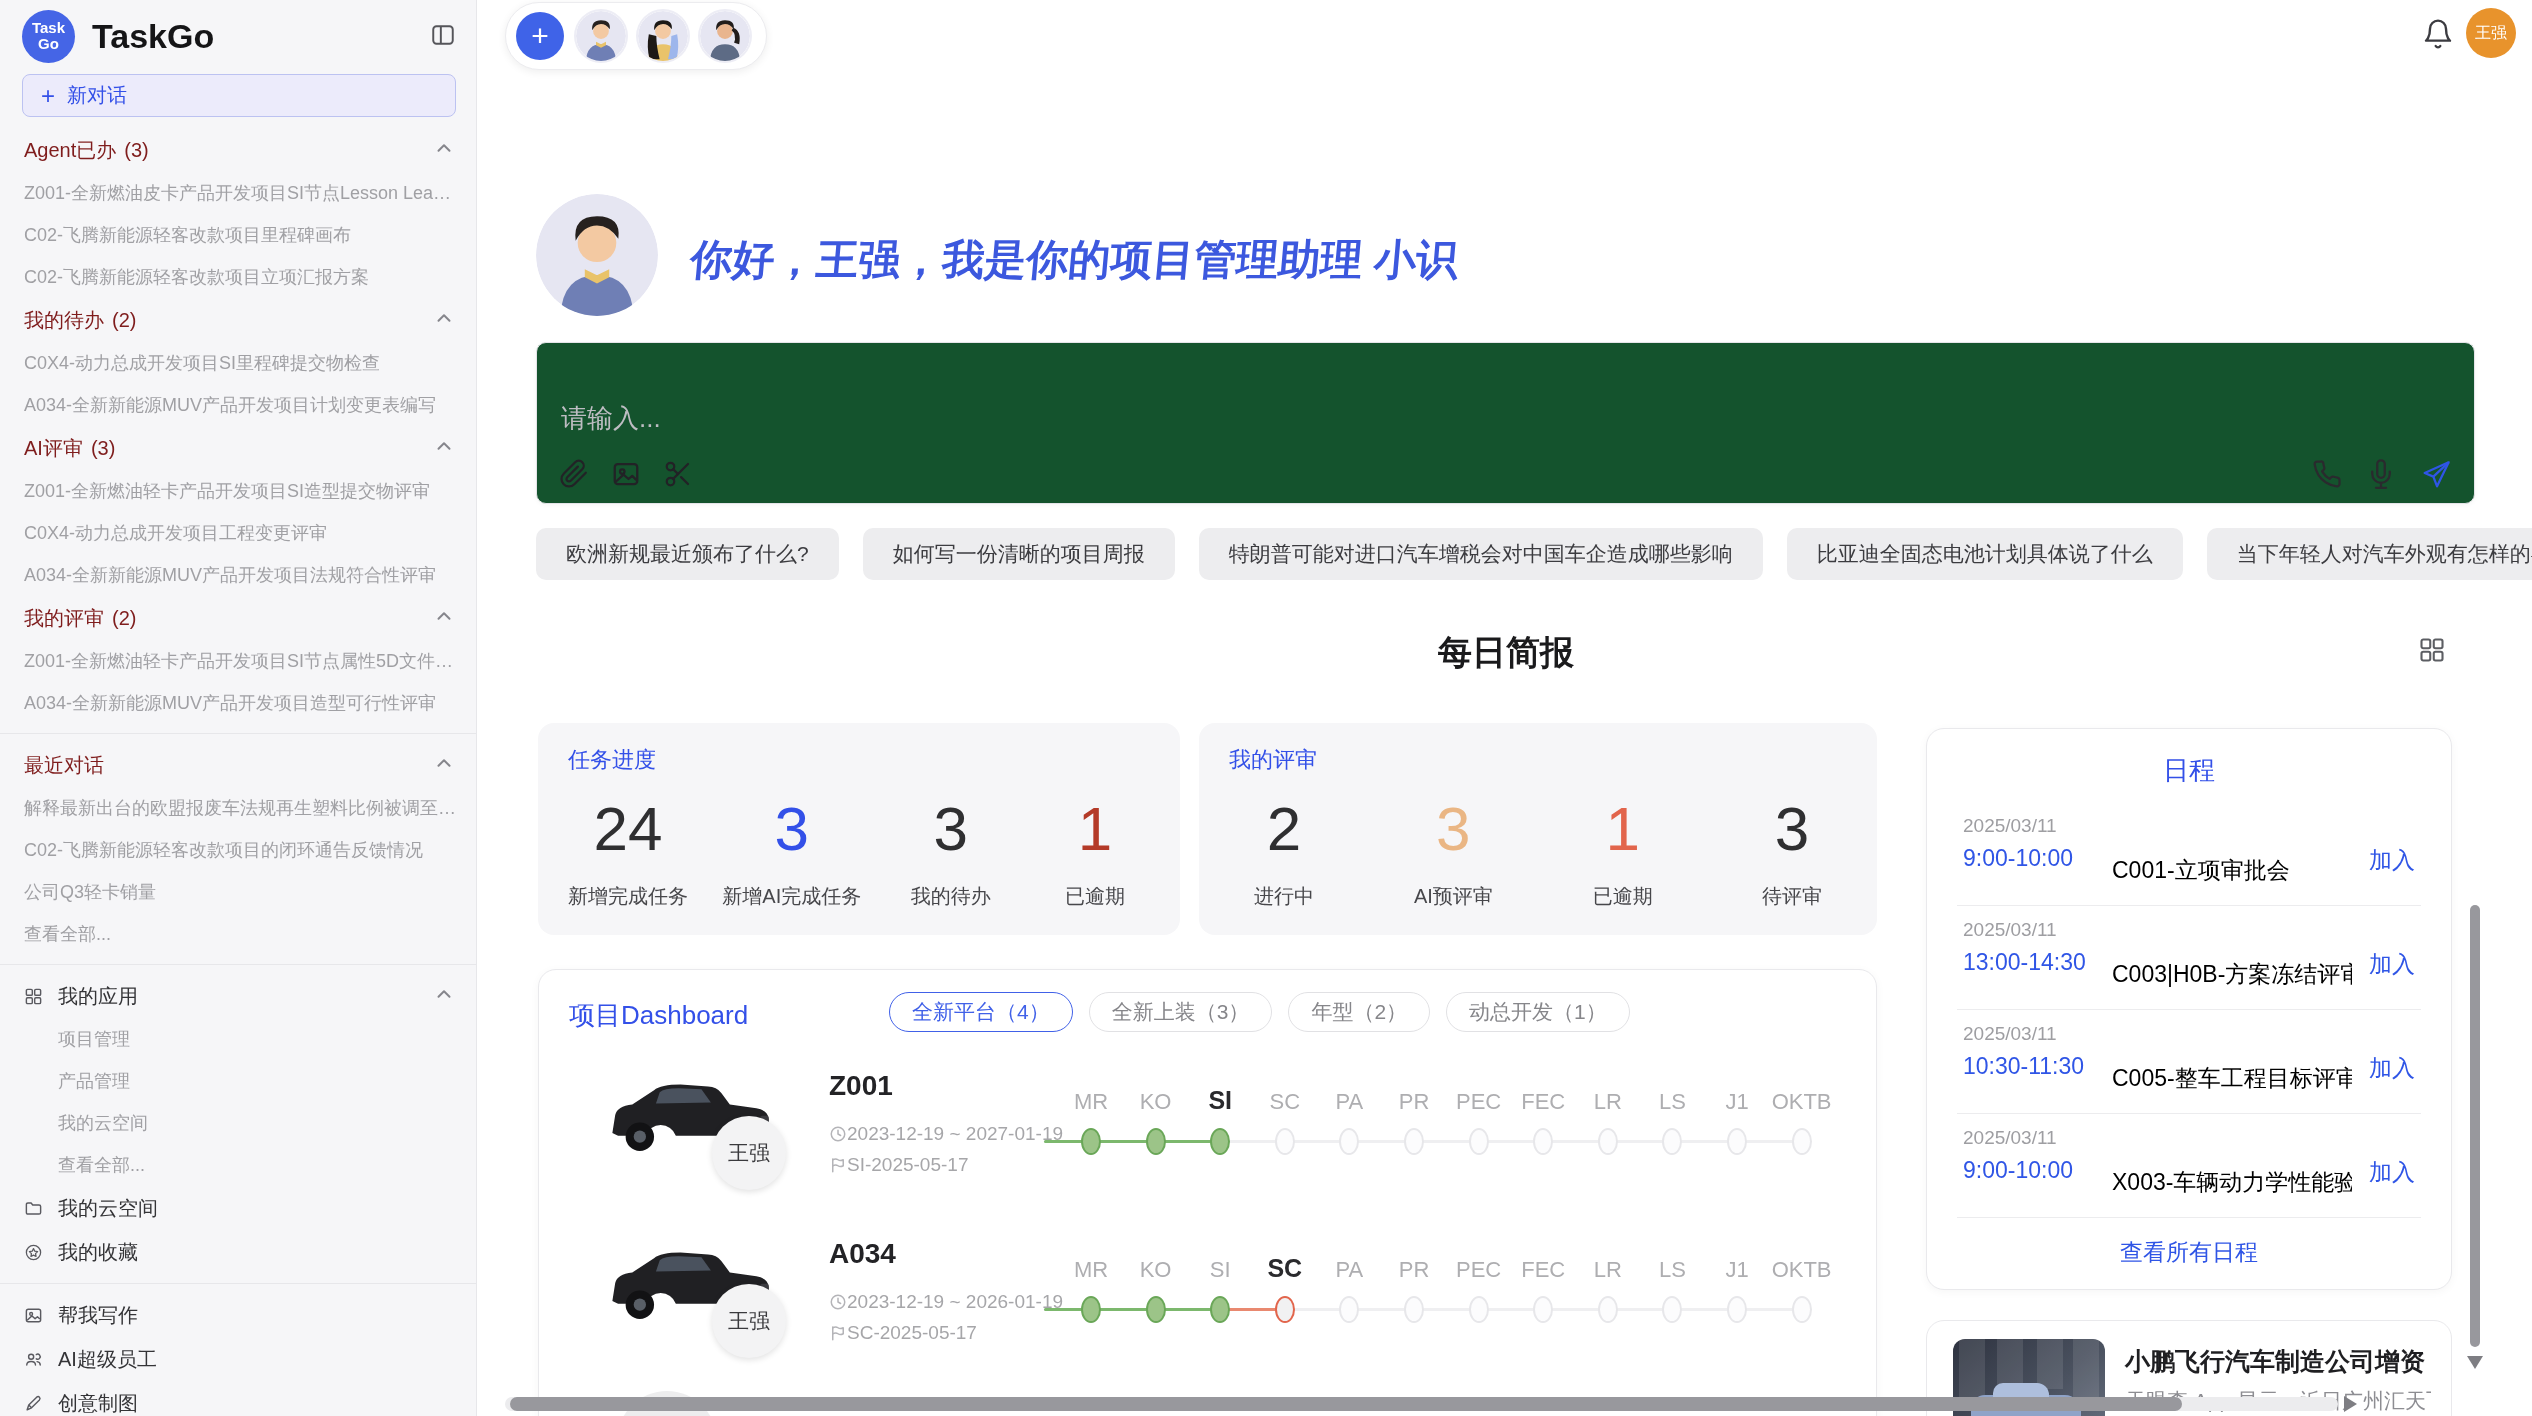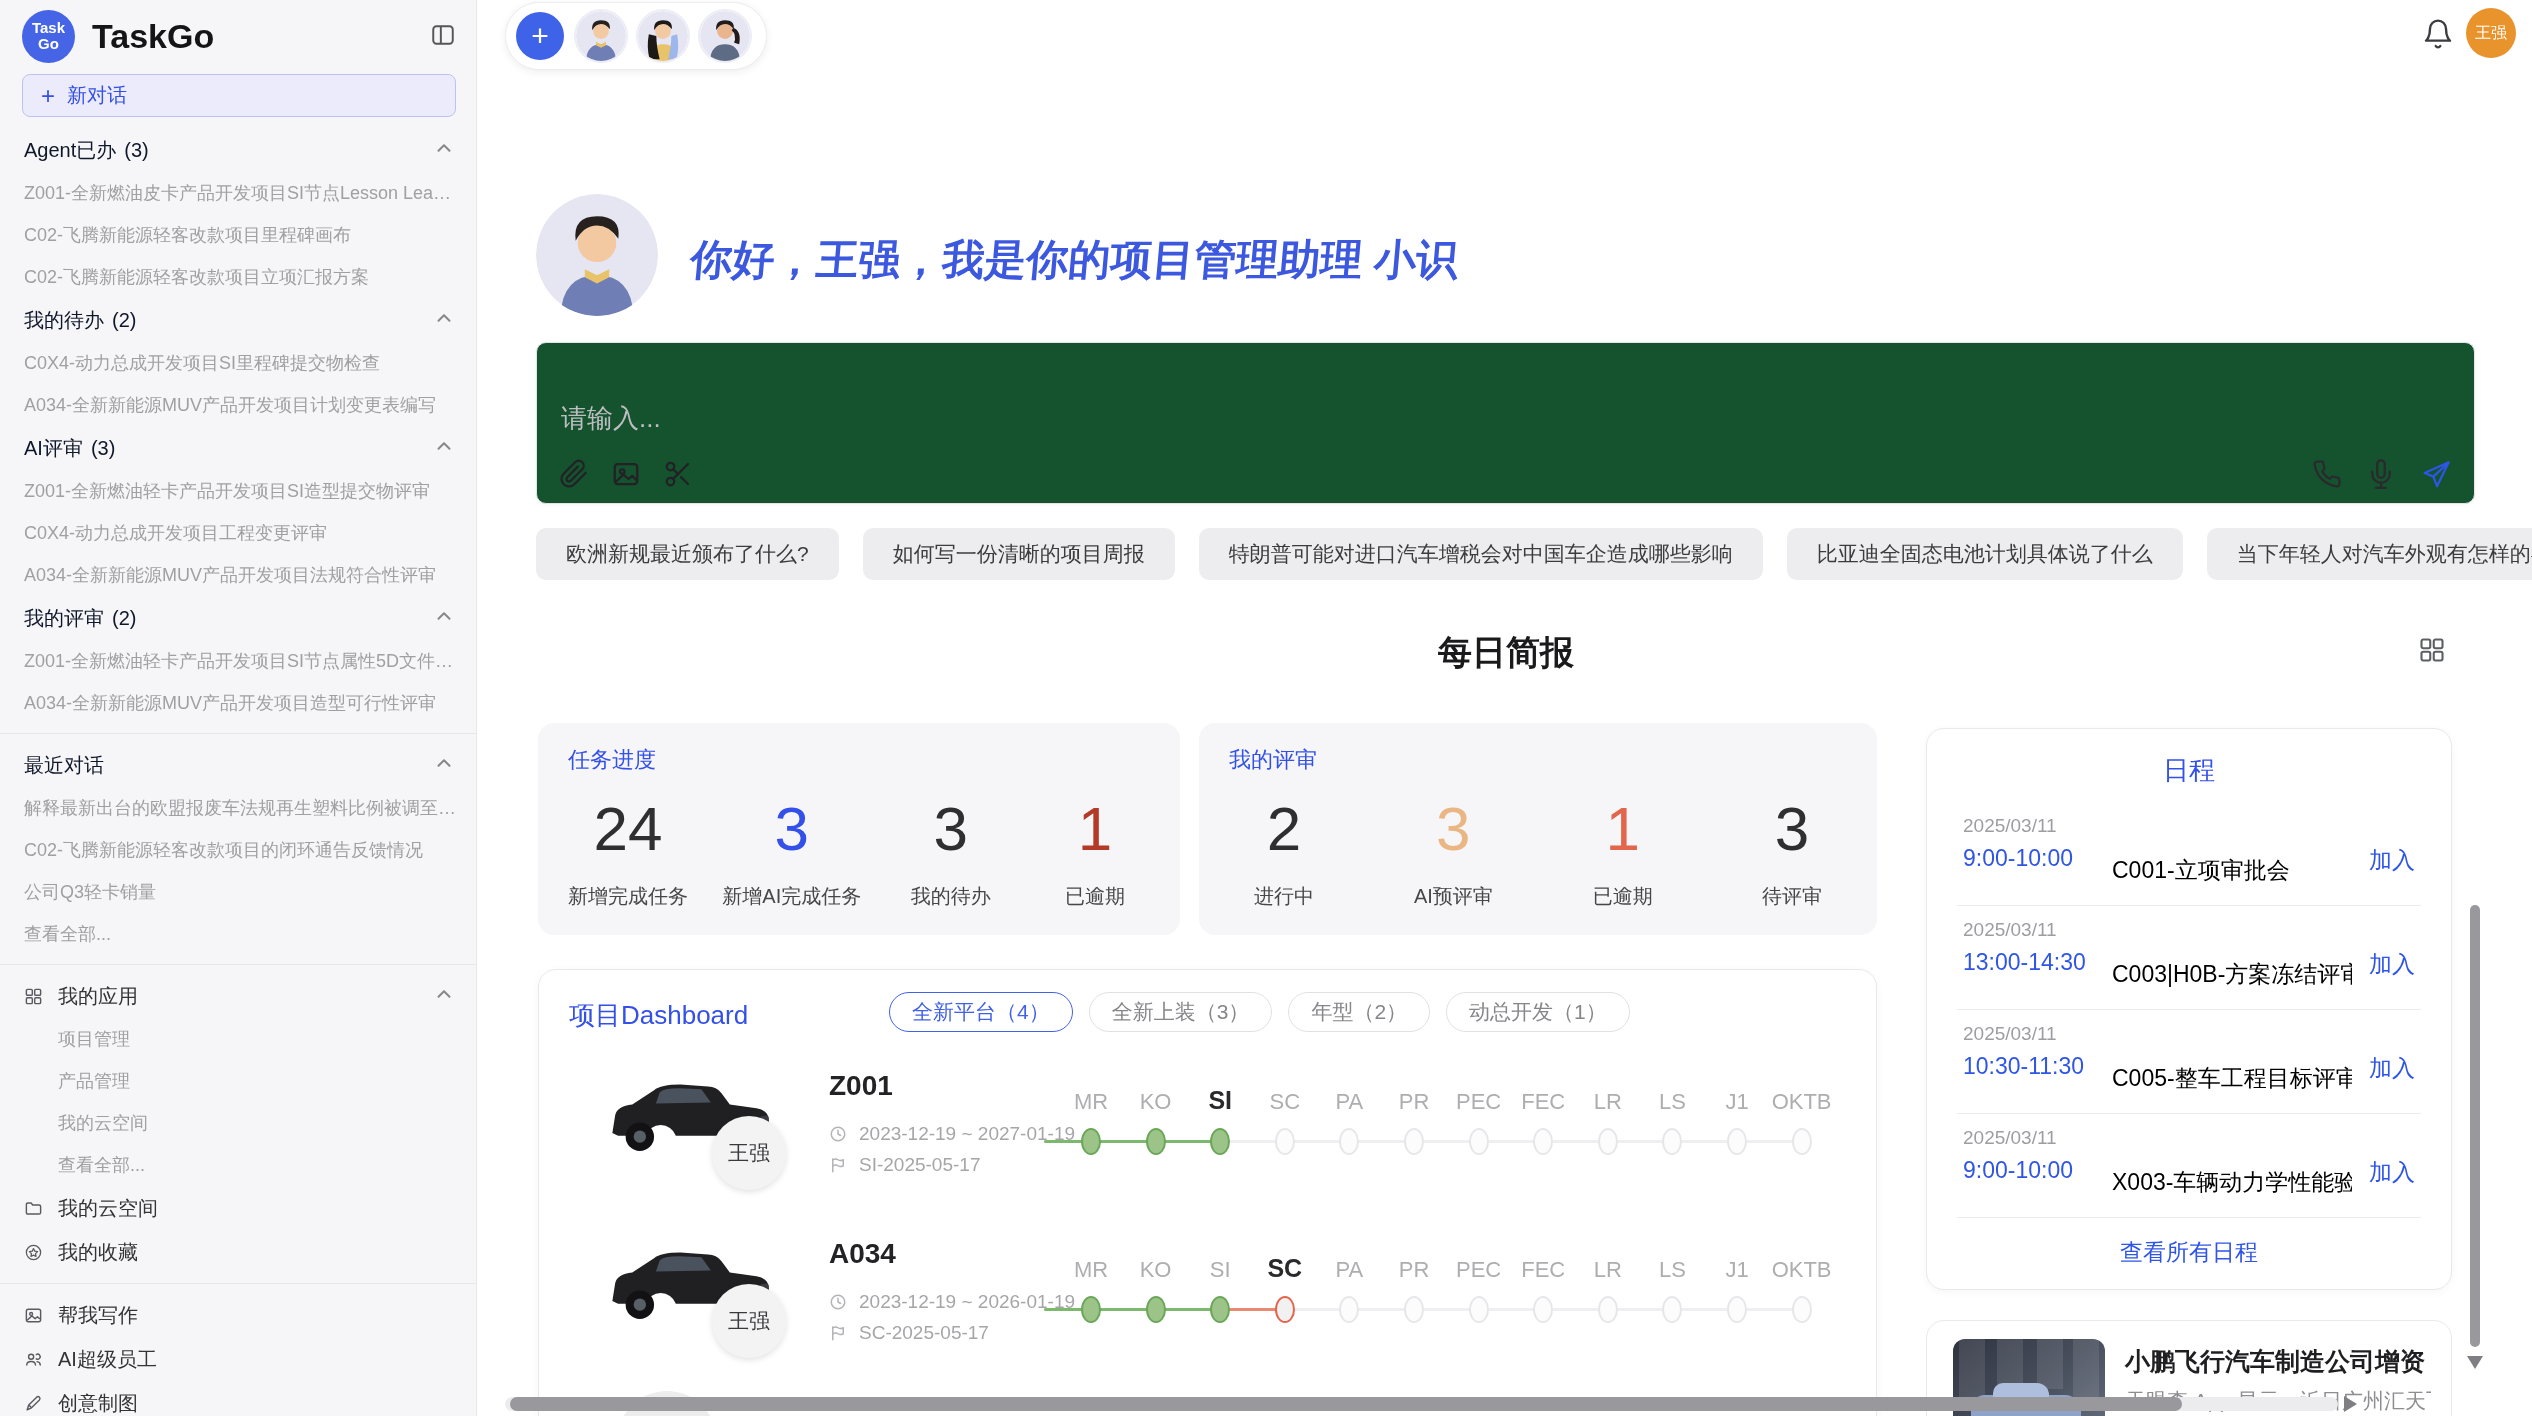--- a/index.html
+++ b/index.html
@@ -9,21 +9,21 @@
 
   
   .sidebar { position:absolute; left:0; top:0; width:477px; height:1416px; background:#f6f6f8; border-right:1px solid #e7e7ea; }
   .logo-row { position:absolute; left:22px; top:9px; height:54px; display:flex; align-items:center; }
   .logo-circle { width:53px; height:53px; border-radius:50%; background:#4565e6; color:#fff; display:flex; flex-direction:column; align-items:center; justify-content:center; font-size:15px; line-height:16px; font-weight:600; }
   .app-name { margin-left:17px; font-size:34px; font-weight:700; color:#151517; }
   .panel-toggle { position:absolute; right:20px; top:22px; width:26px; height:26px; cursor:pointer; }
   .new-chat { position:absolute; left:22px; top:74px; width:434px; height:43px; border-radius:8px; background:#ecebfb; border:1px solid #bcc2f1; display:flex; align-items:center; color:#3350e8; font-size:20px; padding-left:18px; cursor:pointer; }
   .new-chat .plus { font-size:24px; margin-right:12px; font-weight:400; }
   .sb-flow { position:absolute; left:0; top:128px; width:477px; }
-  .sb-header { height:44px; display:flex; align-items:center; padding:0 22px 0 24px; font-size:20px; color:#0f172a; }
+  .sb-header { height:44px; display:flex; align-items:center; padding:0 22px 0 24px; font-size:20px; color:#7f1d1d; }
   .sb-header .cnt { margin-left:8px; }
   .sb-header .sp { flex:1; }
   .sb-item { height:42px; line-height:42px; padding:0 20px 0 24px; font-size:18px; color:#a0a0a4; white-space:nowrap; overflow:hidden; text-overflow:ellipsis; cursor:pointer; }
   .sb-item.sub { padding-left:58px; }
   .sb-div { height:1px; background:#e7e7ea; margin:9px 0; }
   .sb-row { height:44px; display:flex; align-items:center; padding:0 22px 0 24px; font-size:20px; color:#343437; cursor:pointer; }
   .sb-row .ic { width:19px; height:19px; margin-right:15px; display:flex; align-items:center; }
   .sb-row .sp { flex:1; }
 
   
@@ -63,21 +63,21 @@
   
   .dash-card { position:absolute; left:538px; top:969px; width:1339px; height:470px; background:#fff; border:1px solid #e9e9ec; border-radius:18px; box-shadow:0 2px 10px rgba(0,0,0,0.04); overflow:hidden; }
   .dash-title { position:absolute; left:30px; top:28px; font-size:26px; color:#3350e8; }
   .dash-filters { position:absolute; left:350px; top:22px; display:flex; gap:16px; }
   .fchip { height:40px; border-radius:20px; border:1px solid #e1e1e4; background:#fff; color:#86868a; font-size:21px; display:flex; align-items:center; padding:0 22px; cursor:pointer; white-space:nowrap; }
   .fchip.active { border-color:#4161e8; color:#4161e8; }
   .proj-row { position:absolute; left:0; width:1339px; height:168px; }
   .truck { position:absolute; left:62px; top:0; width:180px; height:108px; }
   .owner-badge { position:absolute; left:173px; top:57px; width:74px; height:74px; border-radius:50%; background:#f3f3f4; display:flex; align-items:center; justify-content:center; font-size:21px; color:#3a3a3d; box-shadow:0 2px 6px rgba(0,0,0,0.12); }
   .proj-name { position:absolute; left:290px; top:11px; font-size:28px; font-weight:700; color:#232326; }
-  .proj-meta { position:absolute; left:290px; display:flex; align-items:center; gap:12px; font-size:19px; color:#a6a6a9; white-space:nowrap; }
+  .proj-meta { position:absolute; left:290px; display:flex; align-items:center; gap:0; font-size:19px; color:#a6a6a9; white-space:nowrap; }
   .ms-label { position:absolute; transform:translateX(-50%); font-size:22px; color:#aeaeb1; top:30px; }
   .ms-label.cur { color:#2a2a2d; font-weight:700; font-size:25px; top:27px; }
   .ms-line { position:absolute; height:3px; top:81px; border-radius:2px; }
   .ms-dot { position:absolute; width:20px; height:27px; border-radius:50%; top:69px; transform:translateX(-50%); }
   .row3-sliver { position:absolute; left:78px; top:421px; width:100px; height:100px; border-radius:50%; background:#ededee; }
 
   
   .sched-card { position:absolute; left:1926px; top:728px; width:526px; height:562px; background:#fff; border:1px solid #e9e9ec; border-radius:18px; box-shadow:0 2px 10px rgba(0,0,0,0.04); }
   .sched-title { position:absolute; left:0; top:24px; width:100%; text-align:center; font-size:26px; color:#3350e8; }
   .sched-entry { position:absolute; left:0; width:100%; }

